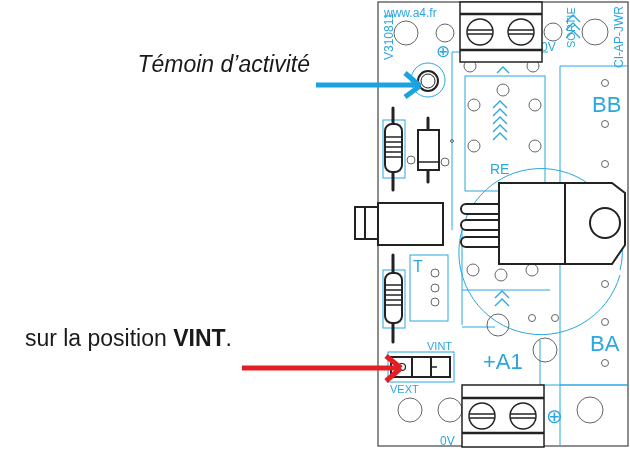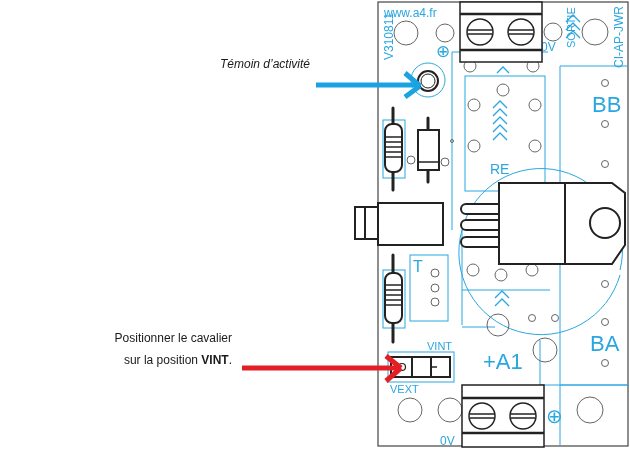--- a/index.html
+++ b/index.html
@@ -1,32 +1,31 @@
 <!DOCTYPE html>
 <html><head>
 <meta charset="utf-8">
 <style>
   html, body { margin: 0; padding: 0; background: #ffffff; }
   body { width: 630px; height: 449px; position: relative; overflow: hidden; font-family: "Liberation Sans", sans-serif; }
-  .annot { position: absolute; color: #1a1a1a; font-size: 12px; line-height: 22px; text-align: right; }
+  .annot { position: absolute; color: #1a1a1a; font-size: 23px; line-height: 22px; text-align: right; }
   #annot-top { left: 60px; top: 53px; width: 250px; font-style: italic; }
   #annot-bottom { left: 0px; top: 327px; width: 232px; }
   #annot-bottom b { font-weight: bold; }
   svg#board { position: absolute; left: 0; top: 0; }
   .pcb-text { font-family: "Liberation Sans", sans-serif; fill: #2aa7df; }
 </style>
 </head>
 <body>
 
 <div id="annot-top" class="annot">
   <div>Témoin d’activité</div>
 </div>
 
 <div id="annot-bottom" class="annot">
-  <div>Positionner le cavalier</div>
   <div><span>sur la position </span><b>VINT</b><span>.</span></div>
 </div>
 
 <svg id="board" width="630" height="449" viewBox="0 0 630 449">
 
   <rect x="378" y="2" width="250" height="444" fill="#fff" stroke="#444" stroke-width="1.2"></rect>
 
   <g fill="none" stroke="#2aa7df" stroke-width="1">
     <line x1="452" y1="52" x2="452" y2="230"></line>
     <line x1="452" y1="52" x2="548" y2="52"></line>

